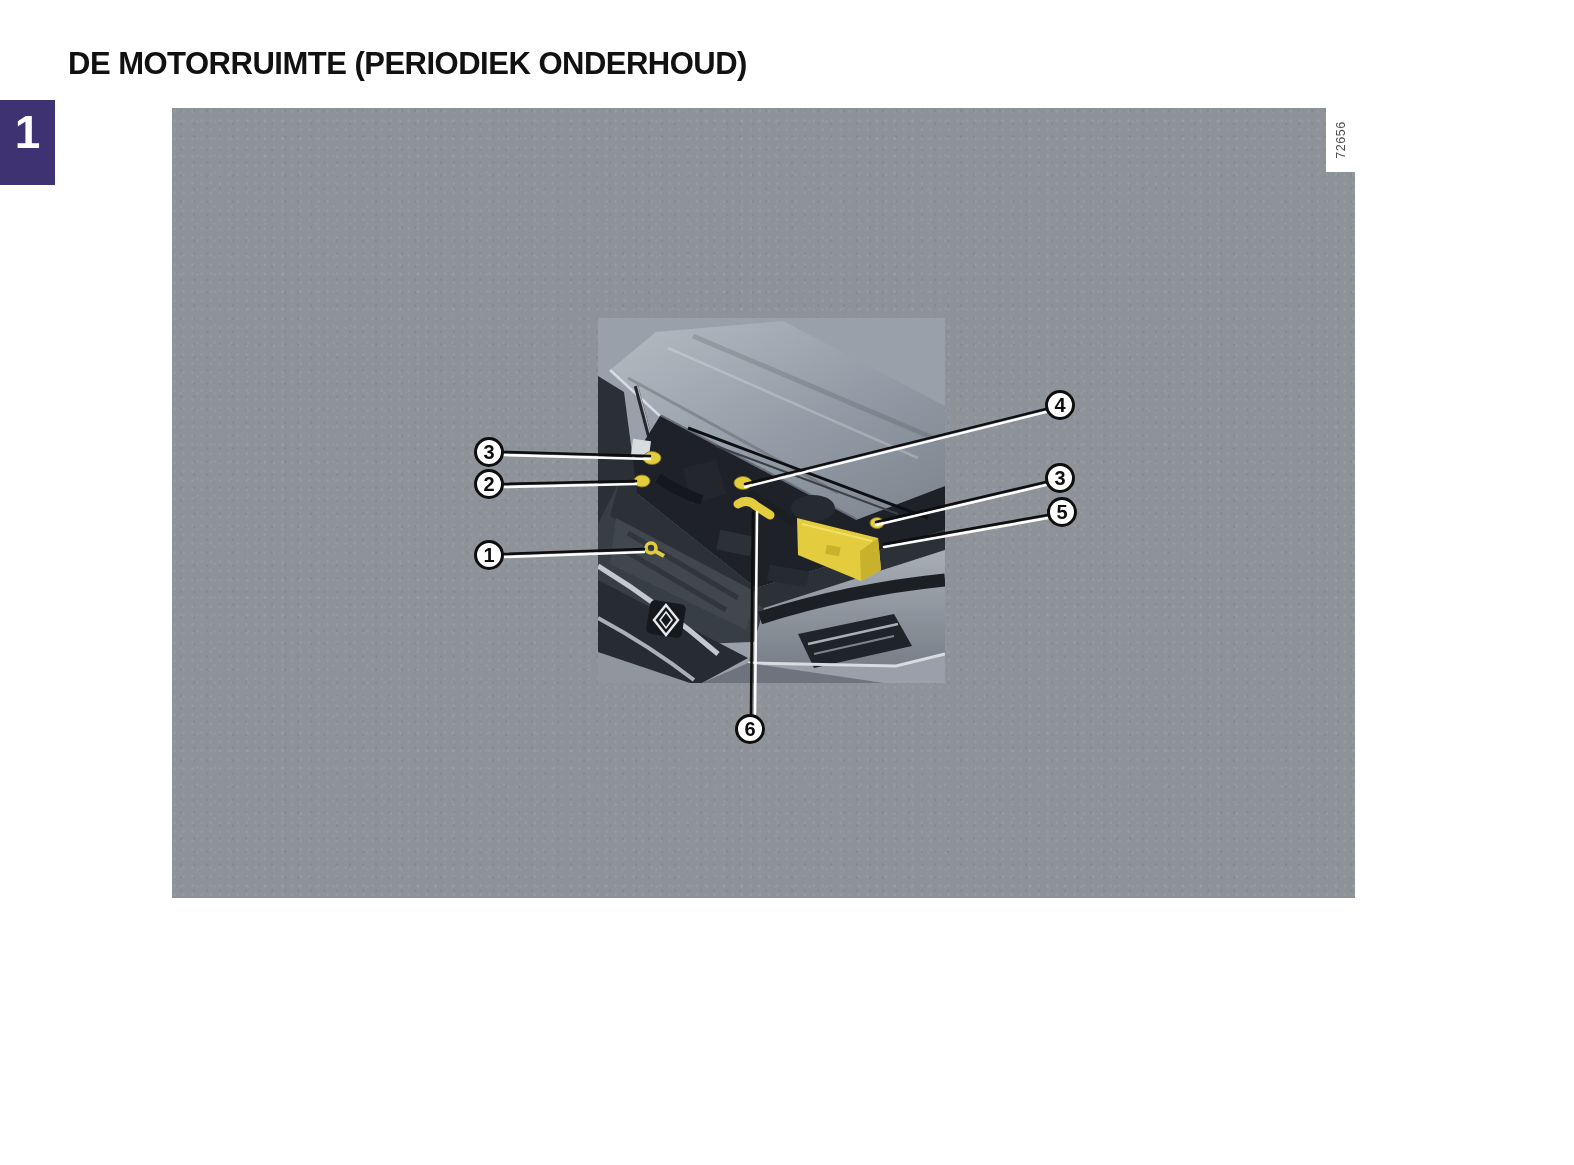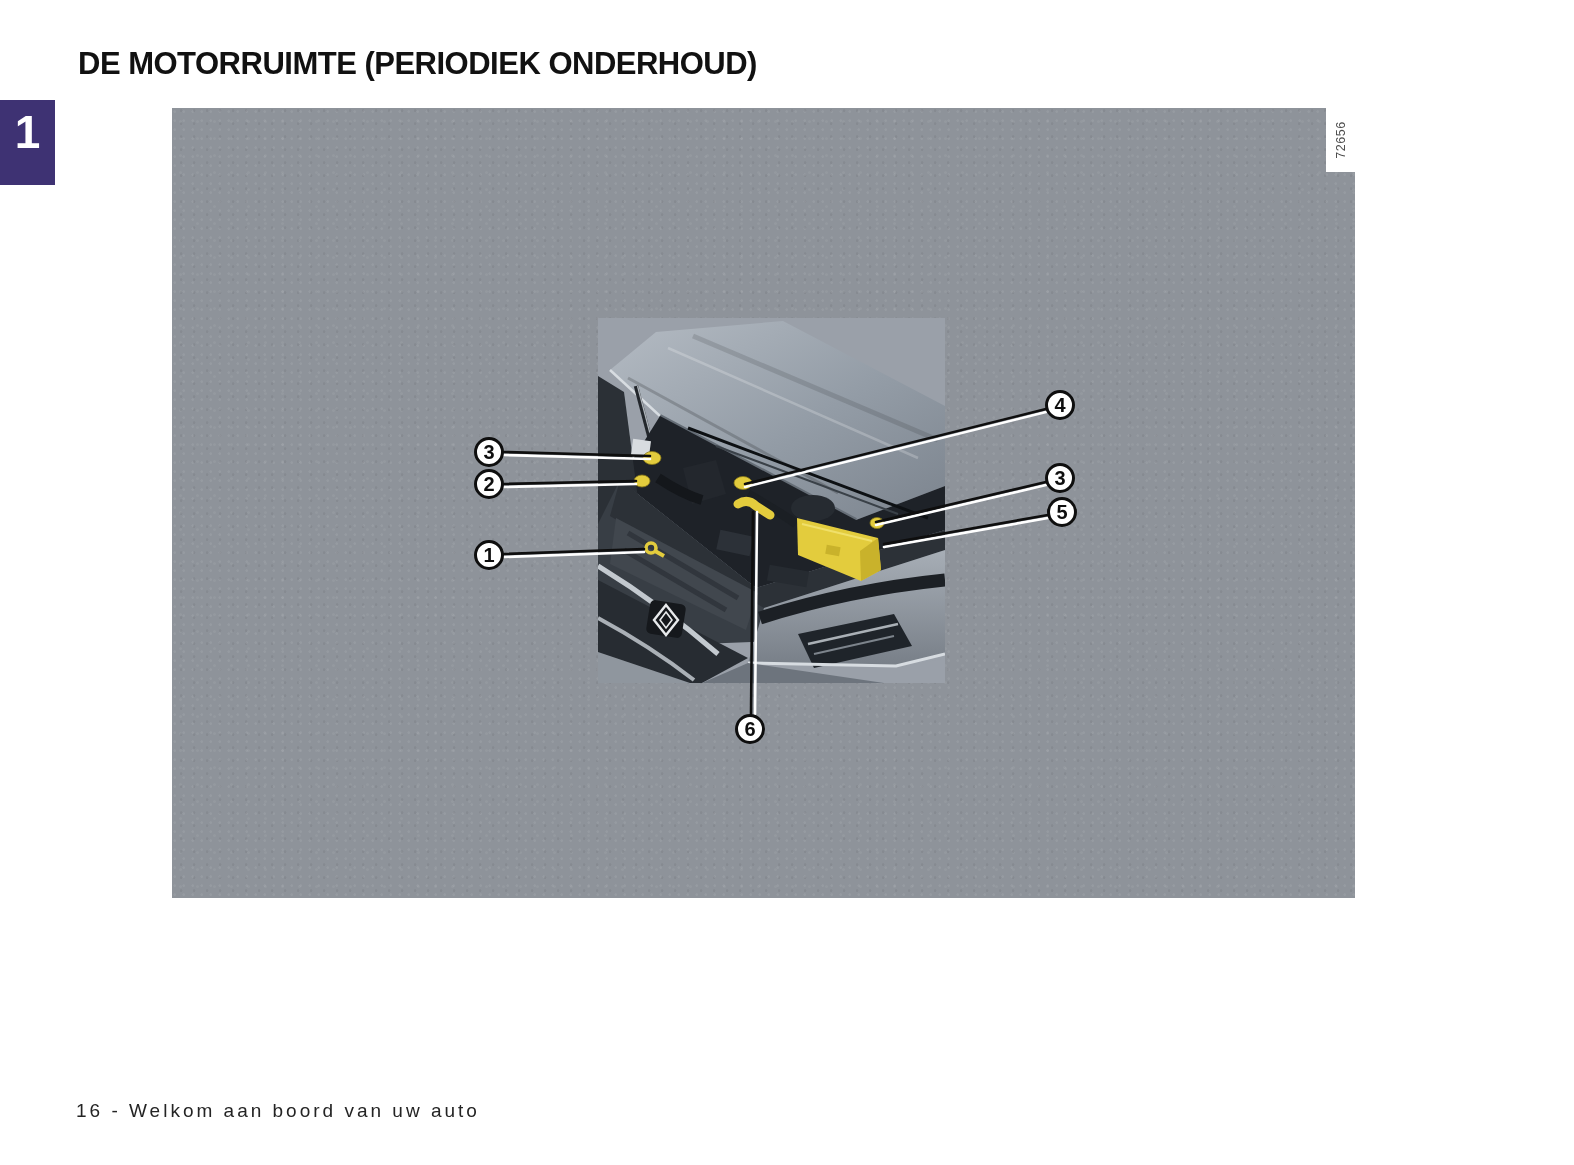--- a/index.html
+++ b/index.html
@@ -1,18 +1,18 @@
 <!DOCTYPE html>
 <html><head>
 <meta charset="utf-8">
 <style>
   html,body{margin:0;padding:0;background:#ffffff;}
   .page{position:relative;width:1574px;height:1165px;background:#ffffff;overflow:hidden;
         font-family:"Liberation Sans", sans-serif;}
-  .title{position:absolute;left:78px;top:46px;font-size:31px;font-weight:bold;
+  .title{position:absolute;left:68px;top:46px;font-size:31px;font-weight:bold;
          color:#111;letter-spacing:-0.5px;white-space:nowrap;}
   .chapter-tab{position:absolute;left:0;top:100px;width:55px;height:85px;background:#3e3273;
          color:#fff;font-size:46px;font-weight:bold;text-align:center;line-height:64px;}
   .panel{position:absolute;left:172px;top:108px;width:1183px;height:790px;background:#8e939a;
          background-image:
            radial-gradient(circle at 30% 40%, rgba(255,255,255,0.07) 1px, transparent 1.6px),
            radial-gradient(circle at 70% 20%, rgba(0,0,0,0.06) 1px, transparent 1.6px),
            radial-gradient(circle at 50% 80%, rgba(255,255,255,0.05) 1px, transparent 1.8px);
          background-size:9px 9px,13px 13px,17px 17px;}
   .photo{position:absolute;left:598px;top:318px;width:347px;height:365px;}
@@ -161,15 +161,14 @@
   <div class="callout" style="left:474px;top:540px;">1</div>
   <div class="callout" style="left:1045px;top:390px;">4</div>
   <div class="callout" style="left:1045px;top:463px;">3</div>
   <div class="callout" style="left:1047px;top:497px;">5</div>
   <div class="callout" style="left:735px;top:714px;">6</div>
 
   <div class="img-id-box">
     <span class="img-id">72656</span>
   </div>
 
-  <div class="footer">16 - Welkom aan boord van uw auto</div>
 
 </div>
 
 </body></html>

